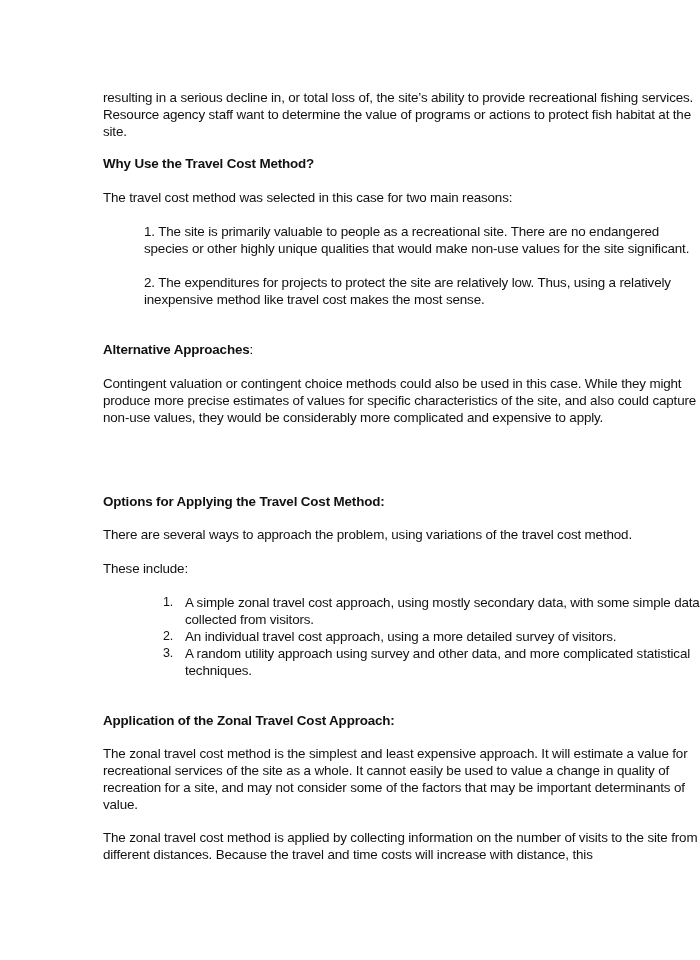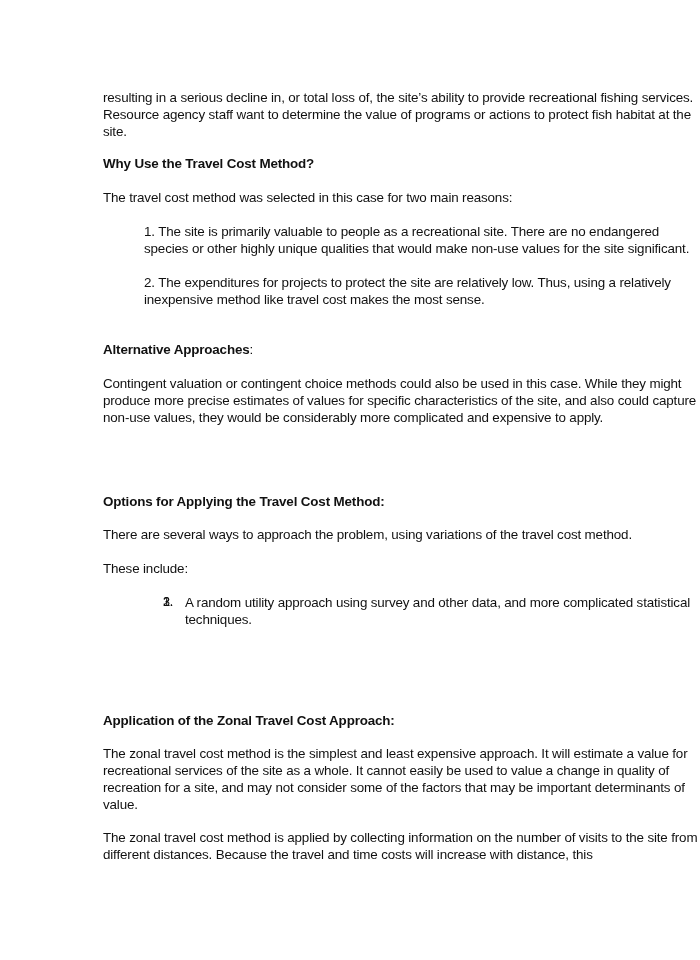--- a/index.html
+++ b/index.html
@@ -79,23 +79,25 @@
   <div class="block heading" style="top:341px;"><span>Alternative Approaches</span><span class="plain">:</span></div>
   <p class="block" style="top:375px;">Contingent valuation or contingent choice methods could also be used in this case.  While they might produce more precise estimates of values for specific characteristics of the site, and also could capture non-use values, they would be considerably more complicated and expensive to apply.</p>
 
   <div class="block heading" style="top:493px;">Options for Applying the Travel Cost Method:</div>
   <p class="block" style="top:526px;">There are several ways to approach the problem, using variations of the travel cost method.</p>
   <p class="block" style="top:560px;">These include:</p>
 
   <ol class="options" style="top:594px;">
     <li>
       <span class="num">1.</span>
+      <span>A simple zonal travel cost approach, using mostly secondary data, with some simple data collected from visitors.</span>
     </li>
     <li>
       <span class="num">2.</span>
+      <span>An individual travel cost approach, using a more detailed survey of visitors.</span>
     </li>
     <li>
       <span class="num">3.</span>
       <span>A random utility approach using survey and other data, and more complicated statistical techniques.</span>
     </li>
   </ol>
 
   <div class="block heading" style="top:712px;">Application of the Zonal Travel Cost Approach:</div>
   <p class="block" style="top:745px;">The zonal travel cost method is the simplest and least expensive approach.  It will estimate a value for recreational services of the site as a whole.  It cannot easily be used to value a change in quality of recreation for a site, and may not consider some of the factors that may be important determinants of value.</p>
   <p class="block" style="top:829px;">The zonal travel cost method is applied by collecting information on the number of visits to the site from different distances.  Because the travel and time costs will increase with distance, this</p>

